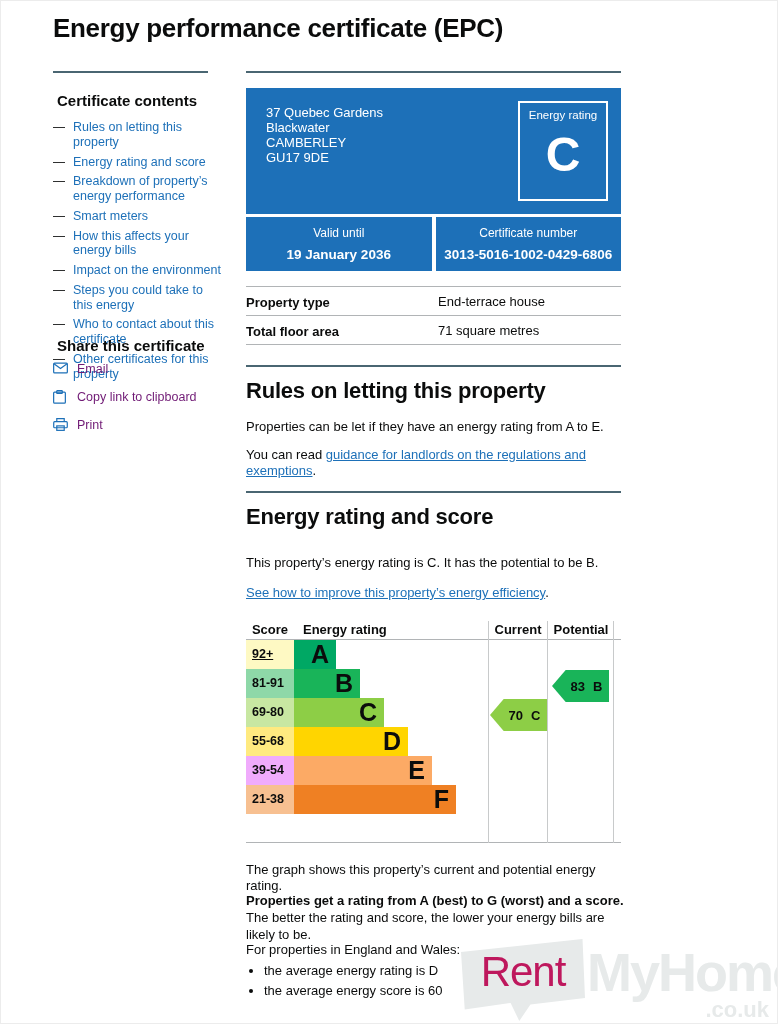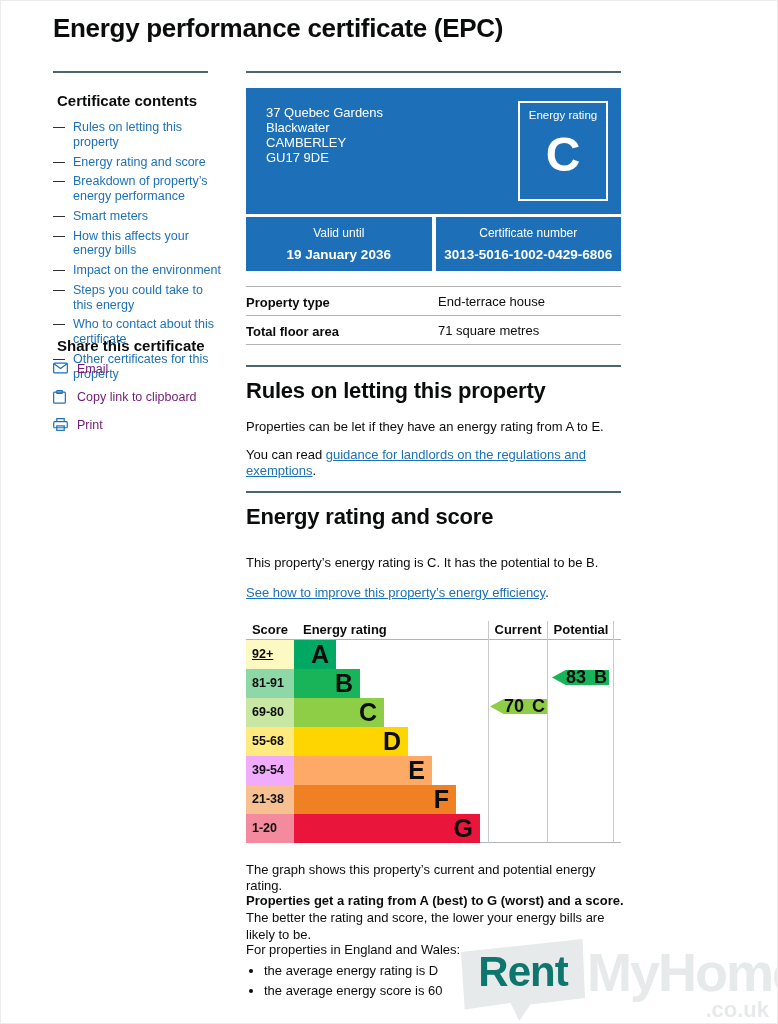--- a/index.html
+++ b/index.html
@@ -66,39 +66,39 @@
   .eh-rating { left:57px; }
   .eh-current { left:243px; width:58px; text-align:center; }
   .eh-potential { left:299px; width:72px; text-align:center; }
   .epc-body { position:absolute; left:0; top:19px; }
   .epc-row { display:flex; height:29px; }
   .epc-score { width:48px; font-size:12.5px; font-weight:bold; line-height:29px; padding-left:6px; }
   .epc-bar { position:relative; line-height:29px; }
   .epc-letter { position:absolute; right:7px; top:0; font-size:25px; font-weight:bold; line-height:28px; }
   .vline { position:absolute; top:0; width:1px; height:222px; background:#c8cacb; }
   .vl-1 { left:242px; } .vl-2 { left:301px; } .vl-3 { left:367px; }
-  .epc-arrow { position:absolute; height:15px; clip-path:polygon(24% 0,100% 0,100% 100%,24% 100%,0 50%);
+  .epc-arrow { position:absolute; height:32px; clip-path:polygon(24% 0,100% 0,100% 100%,24% 100%,0 50%);
                display:flex; align-items:center; justify-content:center; gap:8px; padding-left:12px;
-               font-size:18px; font-weight:bold; color:#0b0c0c; }
+               font-size:13px; font-weight:bold; color:#0b0c0c; }
   .arrow-current { top:78px; left:244px; width:57px; }
   .arrow-potential { top:49px; left:306px; width:57px; }
 
   
   .p-caption { top:861px; }
   .p-explain { top:891px; line-height:17px; }
   .p-region { top:941px; }
   .avg-list { position:absolute; left:263px; top:961px; font-size:13px; line-height:18px; }
   .avg-list li { margin-bottom:2px; }
 
   
   .watermark { position:absolute; left:458px; top:932px; width:314px; height:90px; z-index:0; }
   .wm-bubble { position:absolute; left:2px; top:6px; width:124px; height:82px; background:#e7eaea;
                clip-path:polygon(0 16%, 98% 0, 100% 72%, 56% 80%, 47% 100%, 40% 78%, 3% 86%);
                text-align:center; }
-  .wm-bubble span { color:#0f766e; font-size:42px; font-weight:bold; line-height:66px; letter-spacing:-1px; }
+  .wm-bubble span { color:#be185d; font-size:42px; font-weight:normal; line-height:66px; letter-spacing:-1px; }
   .wm-name { position:absolute; left:128px; top:8px; font-size:54px; font-weight:bold; color:#e7eaea; letter-spacing:-2px; white-space:nowrap; }
   .wm-suffix { position:absolute; right:4px; top:64px; font-size:22px; font-weight:bold; color:#e7eaea; letter-spacing:0; }
 
   .content-layer { position:relative; z-index:1; }
 </style>
 </head>
 <body>
 
 <div class="page">
 
@@ -240,26 +240,20 @@
           <div class="epc-bar" style="background: rgb(252, 170, 101); width: 138px;">
               <span class="epc-letter">E</span>
             </div>
         </div>
         <div class="epc-row">
           <div class="epc-score" style="background: rgb(247, 192, 145);">21-38</div>
           <div class="epc-bar" style="background: rgb(239, 128, 35); width: 162px;">
               <span class="epc-letter">F</span>
             </div>
         </div>
-        <div class="epc-row">
-          <div class="epc-score" style="background: rgb(244, 138, 157);">1-20</div>
-          <div class="epc-bar" style="background: rgb(233, 21, 59); width: 186px;">
-              <span class="epc-letter">G</span>
-            </div>
-        </div>
       </div>
       <div class="vline vl-1"></div>
       <div class="vline vl-2"></div>
       <div class="vline vl-3"></div>
       <div class="epc-arrow arrow-current" style="background: rgb(141, 206, 70); top: 78px;">
         <span>70</span>
           <span>C</span>
       </div>
       <div class="epc-arrow arrow-potential" style="background: rgb(25, 180, 89); top: 49px;">
         <span>83</span>

